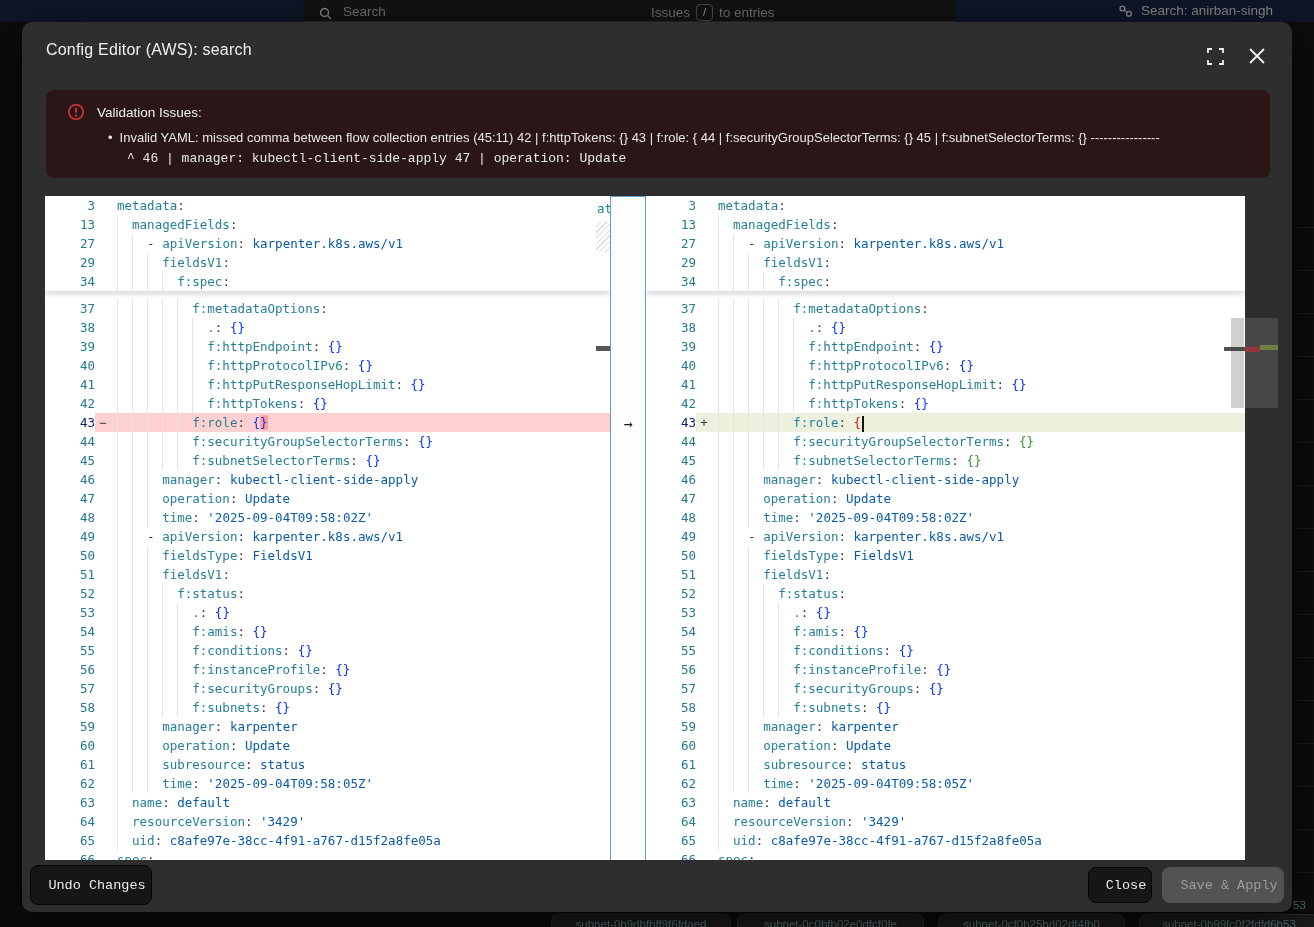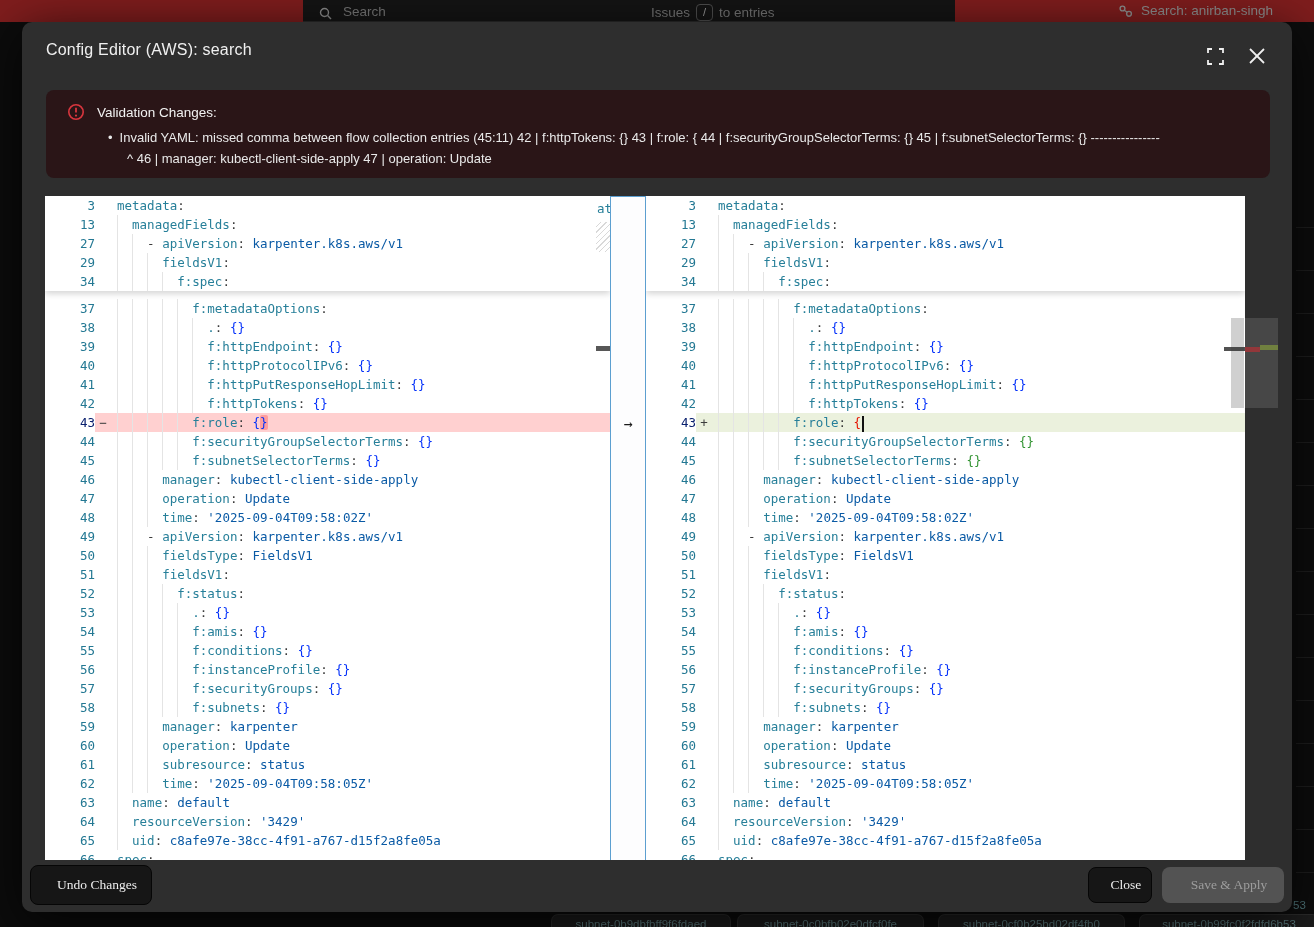--- a/index.html
+++ b/index.html
@@ -2,21 +2,21 @@
 <html style="--key: #267f99; --val: #0a5aa5; --br: #0431fa; --brg: #319331; --brr: #e51400; --ln: #237893; --lna: #0b216f; --delbg: #ffd0d0; --delch: #ff9e9e; --insbg: #ebf1dd; --banner_bg: #2a1517; --alert_red: #d9363e; --modal_bg: #2e2e2e; --gutter_border: #5c9fd0;"><head>
 <meta charset="utf-8">
 <style>
   * { box-sizing: border-box; margin: 0; padding: 0; }
   html, body { background:#000; }
   body {
     position: relative; width: 1314px; height: 927px; overflow: hidden;
     font-family: "Liberation Sans", sans-serif; background:#0c0c0c;
   }
   
-  .topbar { position:absolute; left:0; top:0; width:1314px; height:22px; background:#7f1d1d; }
+  .topbar { position:absolute; left:0; top:0; width:1314px; height:22px; background:#0f172a; }
   .search-panel { position:absolute; left:303px; top:0; width:652px; height:22px; background:#141414; border-bottom:1px solid #2a2a2a; }
   .search-icon { position:absolute; left:16px; top:7px; }
   .search-ph { position:absolute; left:40px; top:4px; font-size:13.5px; color:#767676; }
   .press-hint { position:absolute; left:348px; top:4px; font-size:13.5px; color:#747474; display:flex; align-items:center; gap:6px; }
   .key-badge { display:inline-block; border:1px solid #4d4d4d; border-radius:4px; font-size:11px; color:#9a9a9a; padding:0 6px; line-height:15px; }
   .cluster { position:absolute; left:1118px; top:3px; display:flex; align-items:center; gap:8px; color:#8e8e8e; font-size:13.5px; white-space:nowrap; }
   .sliver { position:absolute; left:1292px; top:22px; width:22px; height:890px; background:#0d0d0d; }
   .sliver i { position:absolute; left:4px; right:0; height:1px; background:#1e1e1e; }
   .chips { position:absolute; left:0; top:912px; width:1314px; height:15px; background:#0c0c0c; }
   .chip { position:absolute; top:2px; height:20px; background:#1c1c1c; border:1px solid #2b2b2b; border-bottom:none; border-radius:7px 7px 0 0; color:#5a7a7d; font-size:11.5px; text-align:center; padding-top:3px; overflow:hidden; white-space:nowrap; }
@@ -25,21 +25,21 @@
   .modal { position:absolute; left:22px; top:22px; width:1270px; height:890px; background:#2e2e2e; border-radius:10px; box-shadow:0 10px 50px rgba(0,0,0,.75); }
   .modal-title { position:absolute; left:24px; top:19px; font-size:16px; font-weight:500; color:#f0f0f0; letter-spacing:.2px; }
   .hbtn { position:absolute; top:21px; width:26px; height:26px; display:flex; align-items:center; justify-content:center; cursor:pointer; background:none; border:none; }
   .hbtn.expand { left:1180px; }
   .hbtn.xclose { left:1222px; }
   
   .banner { position:absolute; left:24px; top:68px; width:1224px; height:88px; background:#2a1517; border-radius:8px; }
   .banner-icon { position:absolute; left:21px; top:13px; }
   .banner-title { position:absolute; left:51px; top:15px; font-size:13.5px; color:#f2f2f2; }
   .banner-body { position:absolute; left:62px; top:37px; right:8px; font-size:13px; color:#e9e9e9; line-height:21px; white-space:nowrap; overflow:hidden; }
-  .banner-body .l2 { padding-left:19px; }
+  .banner-body .l2 { padding-left:19px;font-family:Liberation Mono, monospace; }
   .bullet { margin-right:7px; }
   
   .ed-wrap { position:absolute; left:23px; top:174px; width:1200px; height:664px; background:#fff; overflow:hidden; }
   .editor { position:absolute; top:0; height:664px; overflow:hidden; }
   .ed-left { left:0; width:565px; }
   .ed-right { left:601px; width:599px; }
   .sticky { position:relative; z-index:2; background:#fff; box-shadow:0 3px 6px rgba(0,0,0,.16); }
   .rows { padding-top:8px; }
   .line { height:19px; display:flex; font-family:"DejaVu Sans Mono", monospace; font-size:12.5px; line-height:19px; }
   .ln { width:50px; flex:none; text-align:right; color:var(--ln); }
@@ -62,21 +62,21 @@
   
   .midgut { position:absolute; left:565px; top:0; width:36px; height:664px; background:#fdfdfe; border-left:1px solid #5c9fd0; border-right:1px solid #5c9fd0; border-top:1px solid #5c9fd0; z-index:4; }
   .revert { position:absolute; left:0; top:217px; width:34px; height:19px; background:none; border:none; font-family:"DejaVu Sans Mono",monospace; font-size:15px; color:#1a1a1a; text-align:center; line-height:18px; cursor:pointer; }
   
   .rslider { position:absolute; left:1186px; top:122px; width:13px; height:90px; background:rgba(120,120,120,.35); z-index:5; }
   .rdash { position:absolute; left:1179px; top:151px; width:21px; height:4px; background:rgba(50,50,50,.85); z-index:5; }
   .ovr-box { position:absolute; left:1223px; top:296px; width:33px; height:90px; background:#474747; }
   .ovr-red { position:absolute; left:1223px; top:325px; width:15px; height:5px; background:#93373a; }
   .ovr-green { position:absolute; left:1238px; top:323px; width:18px; height:5px; background:#70803f; }
   
-  .fbtn { position:absolute; border-radius:8px; font-family:Liberation Serif, serif; font-size:13.5px; cursor:pointer;padding-left:12px; }
+  .fbtn { position:absolute; border-radius:8px; font-family:Liberation Mono, monospace; font-size:13.5px; cursor:pointer;padding-left:12px; }
   .btn-undo { left:8px; top:843px; width:122px; height:40px; background:#161616; color:#ececec; border:1px solid #060606; }
   .btn-close { left:1066px; top:845px; width:64px; height:36px; background:#161616; color:#ececec; border:1px solid #060606; }
   .btn-save { left:1140px; top:845px; width:122px; height:36px; background:#535353; color:#9d9d9d; border:none; }
   svg { display:block; }
 </style>
 </head>
 <body>
 
 <div class="topbar">
   <div class="search-panel">
@@ -151,21 +151,21 @@
   </button>
 
   <div class="banner">
     <span class="banner-icon">
       <svg width="18" height="18" viewBox="0 0 18 18">
           <circle cx="9" cy="9" r="7.2" fill="none" stroke="#d9363e" stroke-width="1.6"></circle>
           <line x1="9" y1="4.8" x2="9" y2="9.6" stroke="#d9363e" stroke-width="1.8"></line>
           <circle cx="9" cy="12.6" r="1.1" fill="#d9363e"></circle>
         </svg>
     </span>
-    <div class="banner-title">Validation Changes:</div>
+    <div class="banner-title">Validation Issues:</div>
     <div class="banner-body">
       <div class="l1"><span class="bullet">•</span><span>Invalid YAML: missed comma between flow collection entries (45:11) 42 | f:httpTokens: {} 43 | f:role: { 44 | f:securityGroupSelectorTerms: {} 45 | f:subnetSelectorTerms: {} ----------------</span></div>
       <div class="l2">^ 46 | manager: kubectl-client-side-apply 47 | operation: Update</div>
     </div>
   </div>
 
   <div class="ed-wrap">
     <div class="editor ed-left" id="ed-left">
         <div class="sticky">
           <div class="line">

